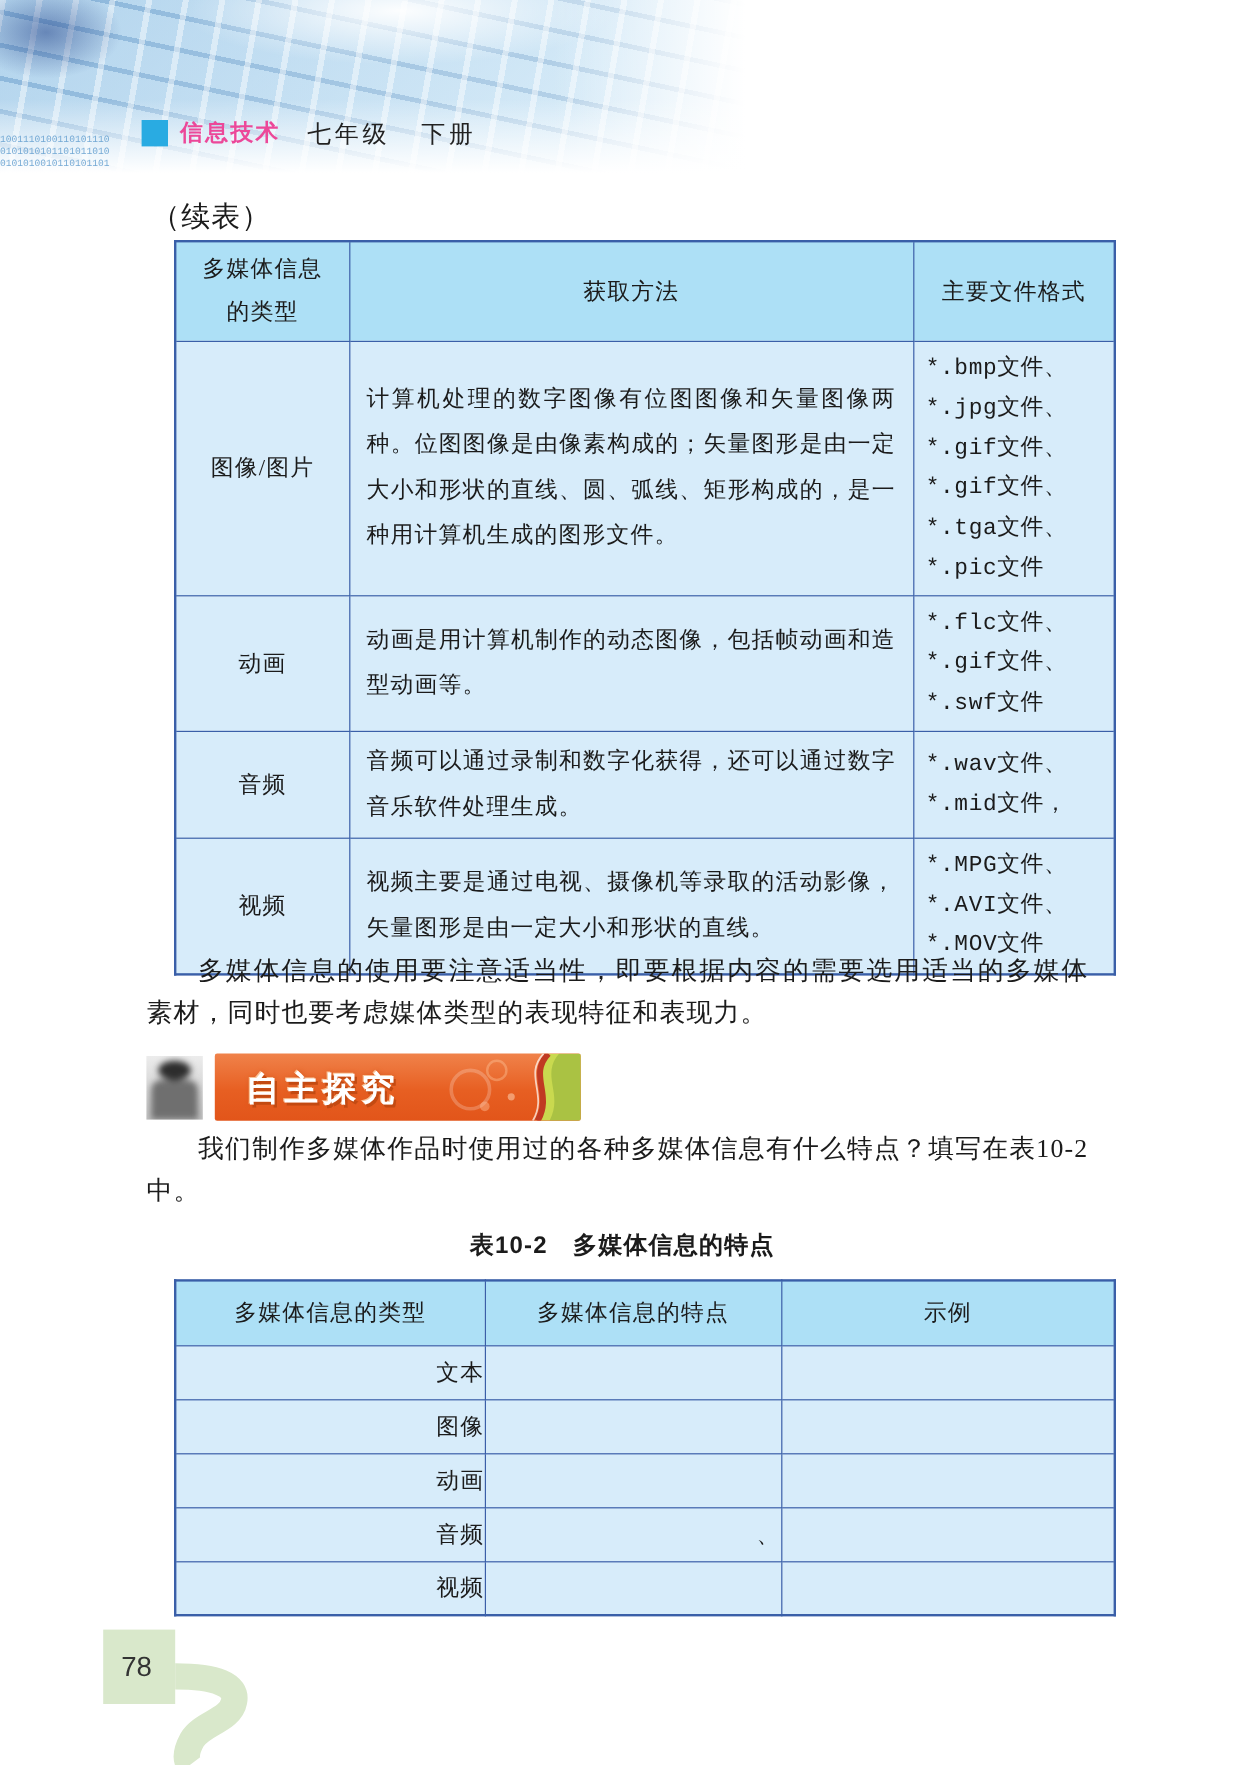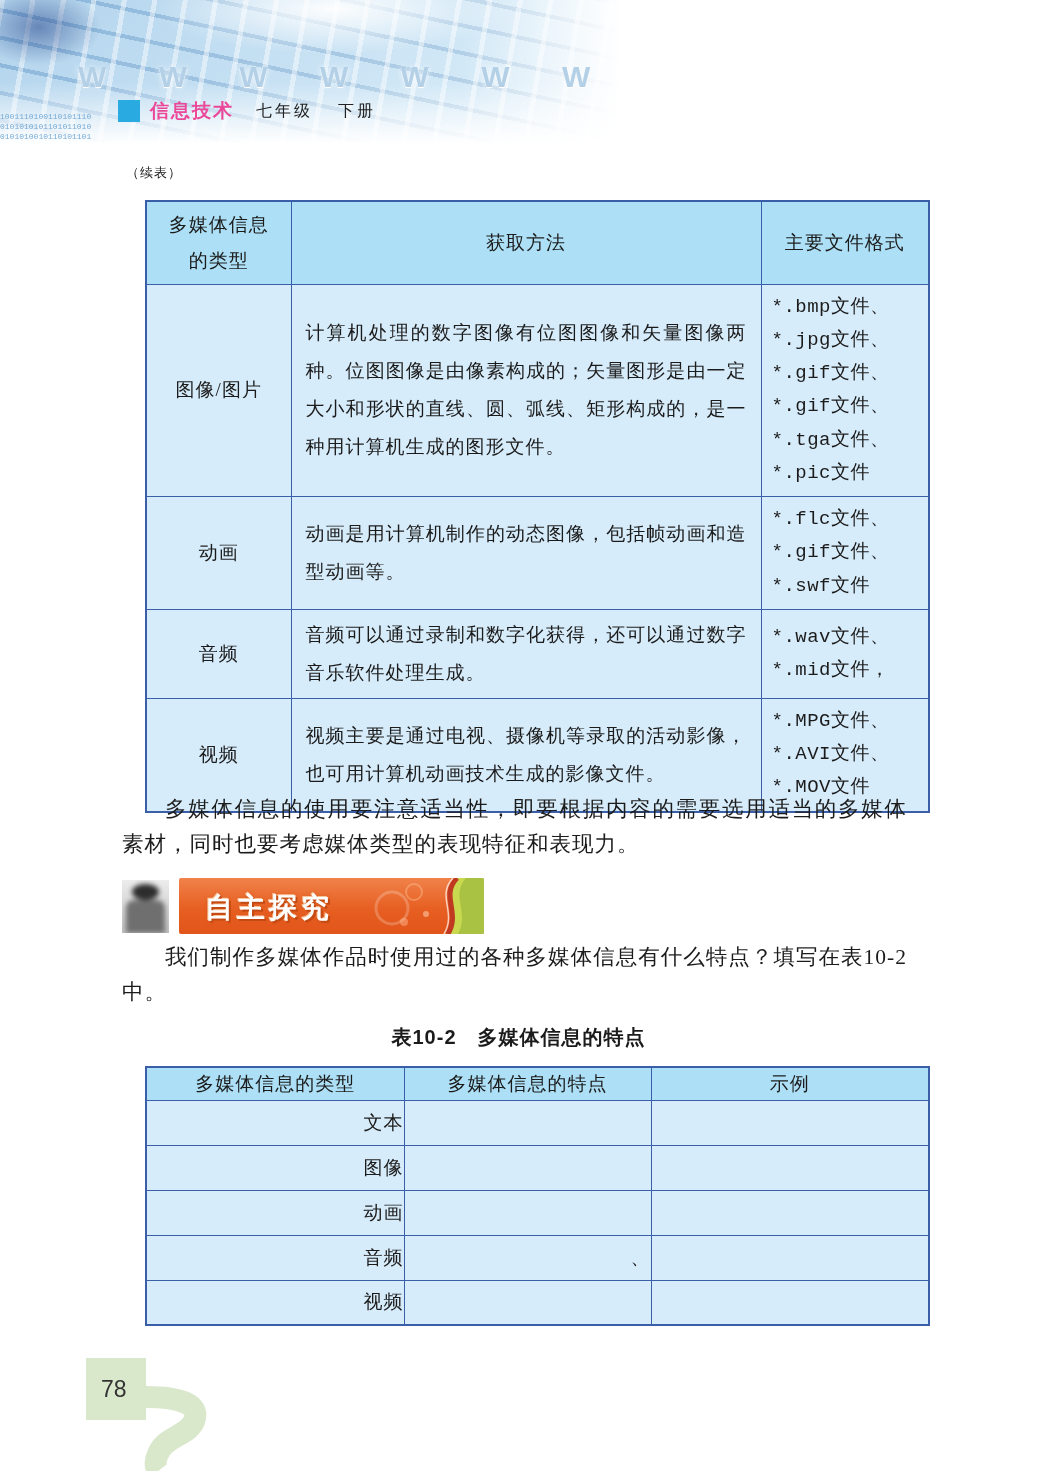--- a/index.html
+++ b/index.html
@@ -51,25 +51,25 @@
   
   .head-line {
     position: absolute; left: 118px; top: 97px; height: 28px;
     display: flex; align-items: center; z-index: 3;
   }
   .cyan-square { width: 22px; height: 22px; background: #29ABE2; margin-right: 10px; }
   .subject {
     font-family: "Liberation Sans", sans-serif;
     font-size: 19px; font-weight: bold; color: #ec4899; letter-spacing: 2px;
   }
-  .grade-vol { font-size: 16px; color: #222; margin-left: 22px; letter-spacing: 3px; }
+  .grade-vol { font-size: 20px; color: #222; margin-left: 22px; letter-spacing: 3px; }
   .grade-vol span + span { margin-left: 18px; }
 
   
-  .continued { position: absolute; left: 126px; top: 164px; font-size: 13px; letter-spacing: 1px; }
+  .continued { position: absolute; left: 126px; top: 164px; font-size: 24px; letter-spacing: 1px; }
 
   
   table { border-collapse: collapse; table-layout: fixed; margin-left: 23px; }
   .blue-table { position: absolute; left: 122px; width: 783px; border: 2.5px solid #3A5FA8; }
   .blue-table th, .blue-table td { border: 1.5px solid #3A5FA8; }
   .blue-table th {
     background: #ADE0F6; font-weight: normal; font-size: 19px;
     text-align: center; letter-spacing: 1px;
   }
   .blue-table td { background: #D7ECFA; font-size: 19px; }
@@ -132,21 +132,20 @@
     padding-left: 15px;
   }
   .ribbon-svg { position: absolute; left: 0; top: 1330px; width: 300px; height: 141px; }
 </style>
 </head>
 <body>
 
 <div class="page">
 
   <div class="photo"></div>
-  <div class="www">W W W W W W W</div>
   <div class="binary">
     <div>1001110100110101110</div>
     <div>0101010101101011010</div>
     <div>0101010010110101101</div>
   </div>
 
   <div class="head-line">
     <div class="cyan-square"></div>
     <div class="subject">信息技术</div>
     <div class="grade-vol">
@@ -196,21 +195,21 @@
     <tr style="height:78px">
       <td class="cell-type">音频</td>
       <td class="cell-method">音频可以通过录制和数字化获得，还可以通过数字音乐软件处理生成。</td>
       <td class="cell-formats">
         <div>*.wav文件、</div>
         <div>*.mid文件，</div>
       </td>
     </tr>
     <tr style="height:107px">
       <td class="cell-type">视频</td>
-      <td class="cell-method">视频主要是通过电视、摄像机等录取的活动影像，也可用计算机动画技术生成的影像文件。</td>
+      <td class="cell-method">视频主要是通过电视、摄像机等录取的活动影像，矢量图形是由一定大小和形状的直线。</td>
       <td class="cell-formats">
         <div>*.MPG文件、</div>
         <div>*.AVI文件、</div>
         <div>*.MOV文件</div>
       </td>
     </tr>
   </tbody>
     </table>
 
   <div class="para para1">多媒体信息的使用要注意适当性，即要根据内容的需要选用适当的多媒体素材，同时也要考虑媒体类型的表现特征和表现力。</div>
@@ -241,21 +240,21 @@
 
   <div class="caption">表10-2　多媒体信息的特点</div>
 
   <table class="blue-table t2">
     <colgroup>
         <col style="width:258px">
         <col style="width:247px">
         <col style="width:278px">
       </colgroup>
     <tbody>
-        <tr style="height:33px">
+        <tr style="height:54px">
       <th>多媒体信息的类型</th>
       <th>多媒体信息的特点</th>
       <th>示例</th>
     </tr>
     <tr style="height:45px">
       <td>文本</td>
       <td></td>
       <td></td>
     </tr>
     <tr style="height:45px">

